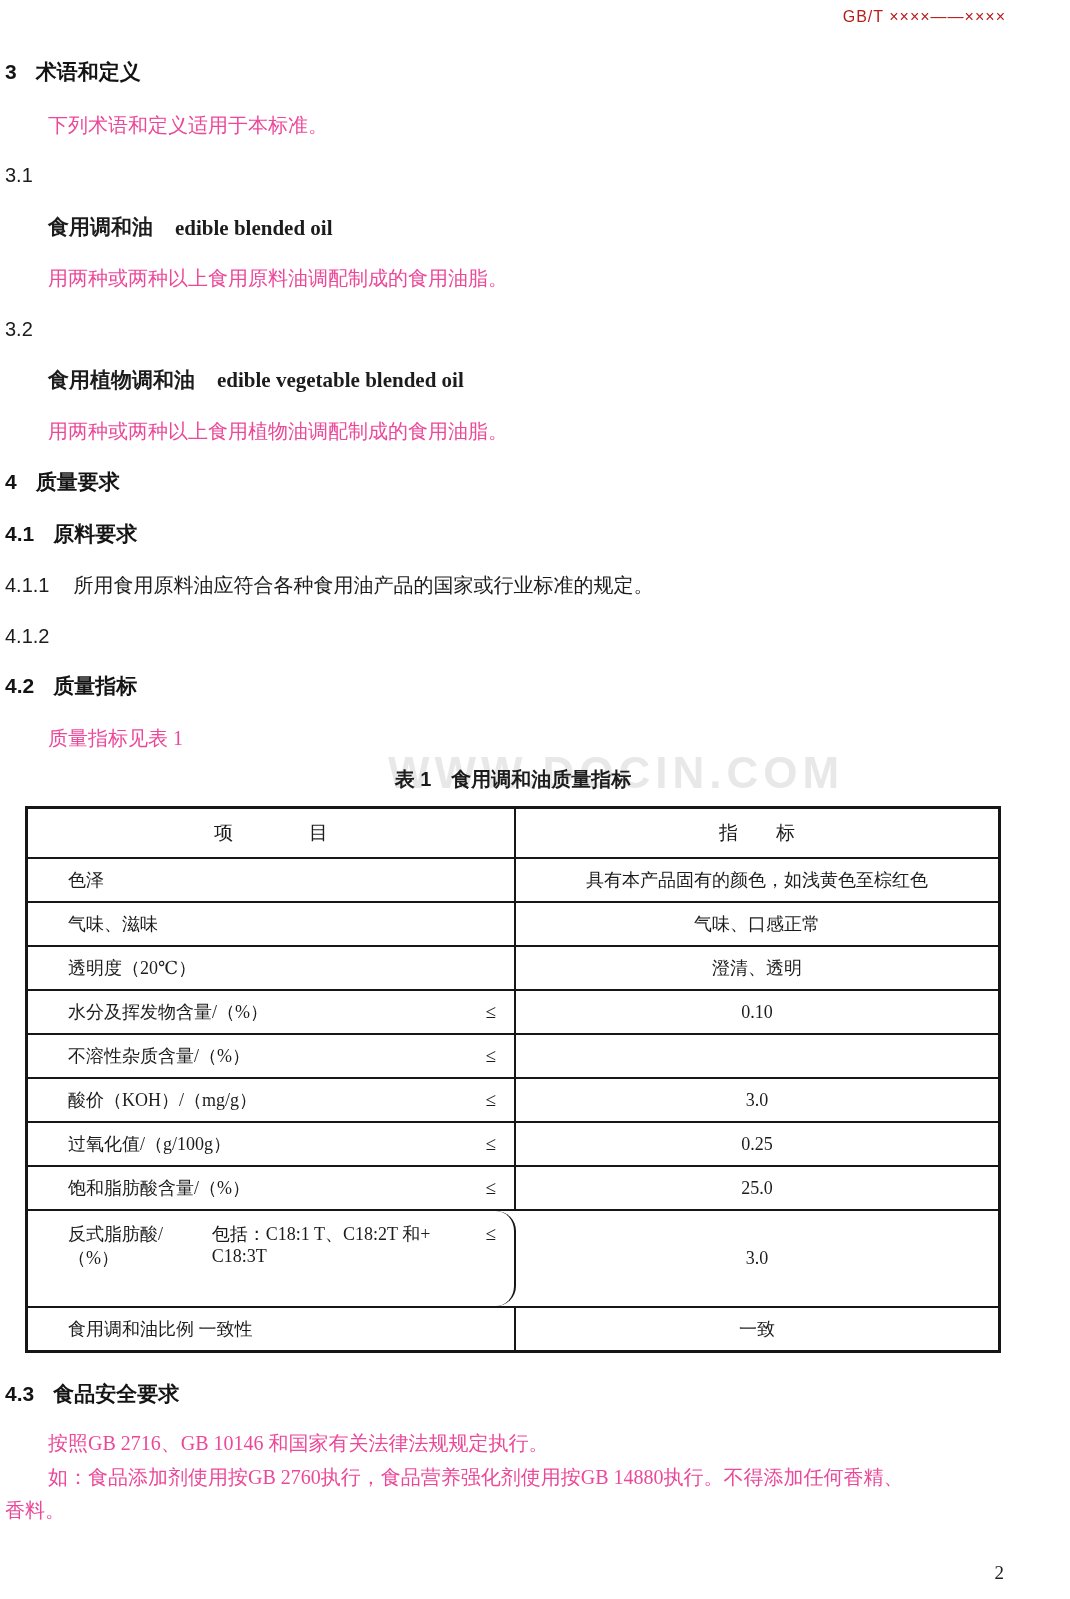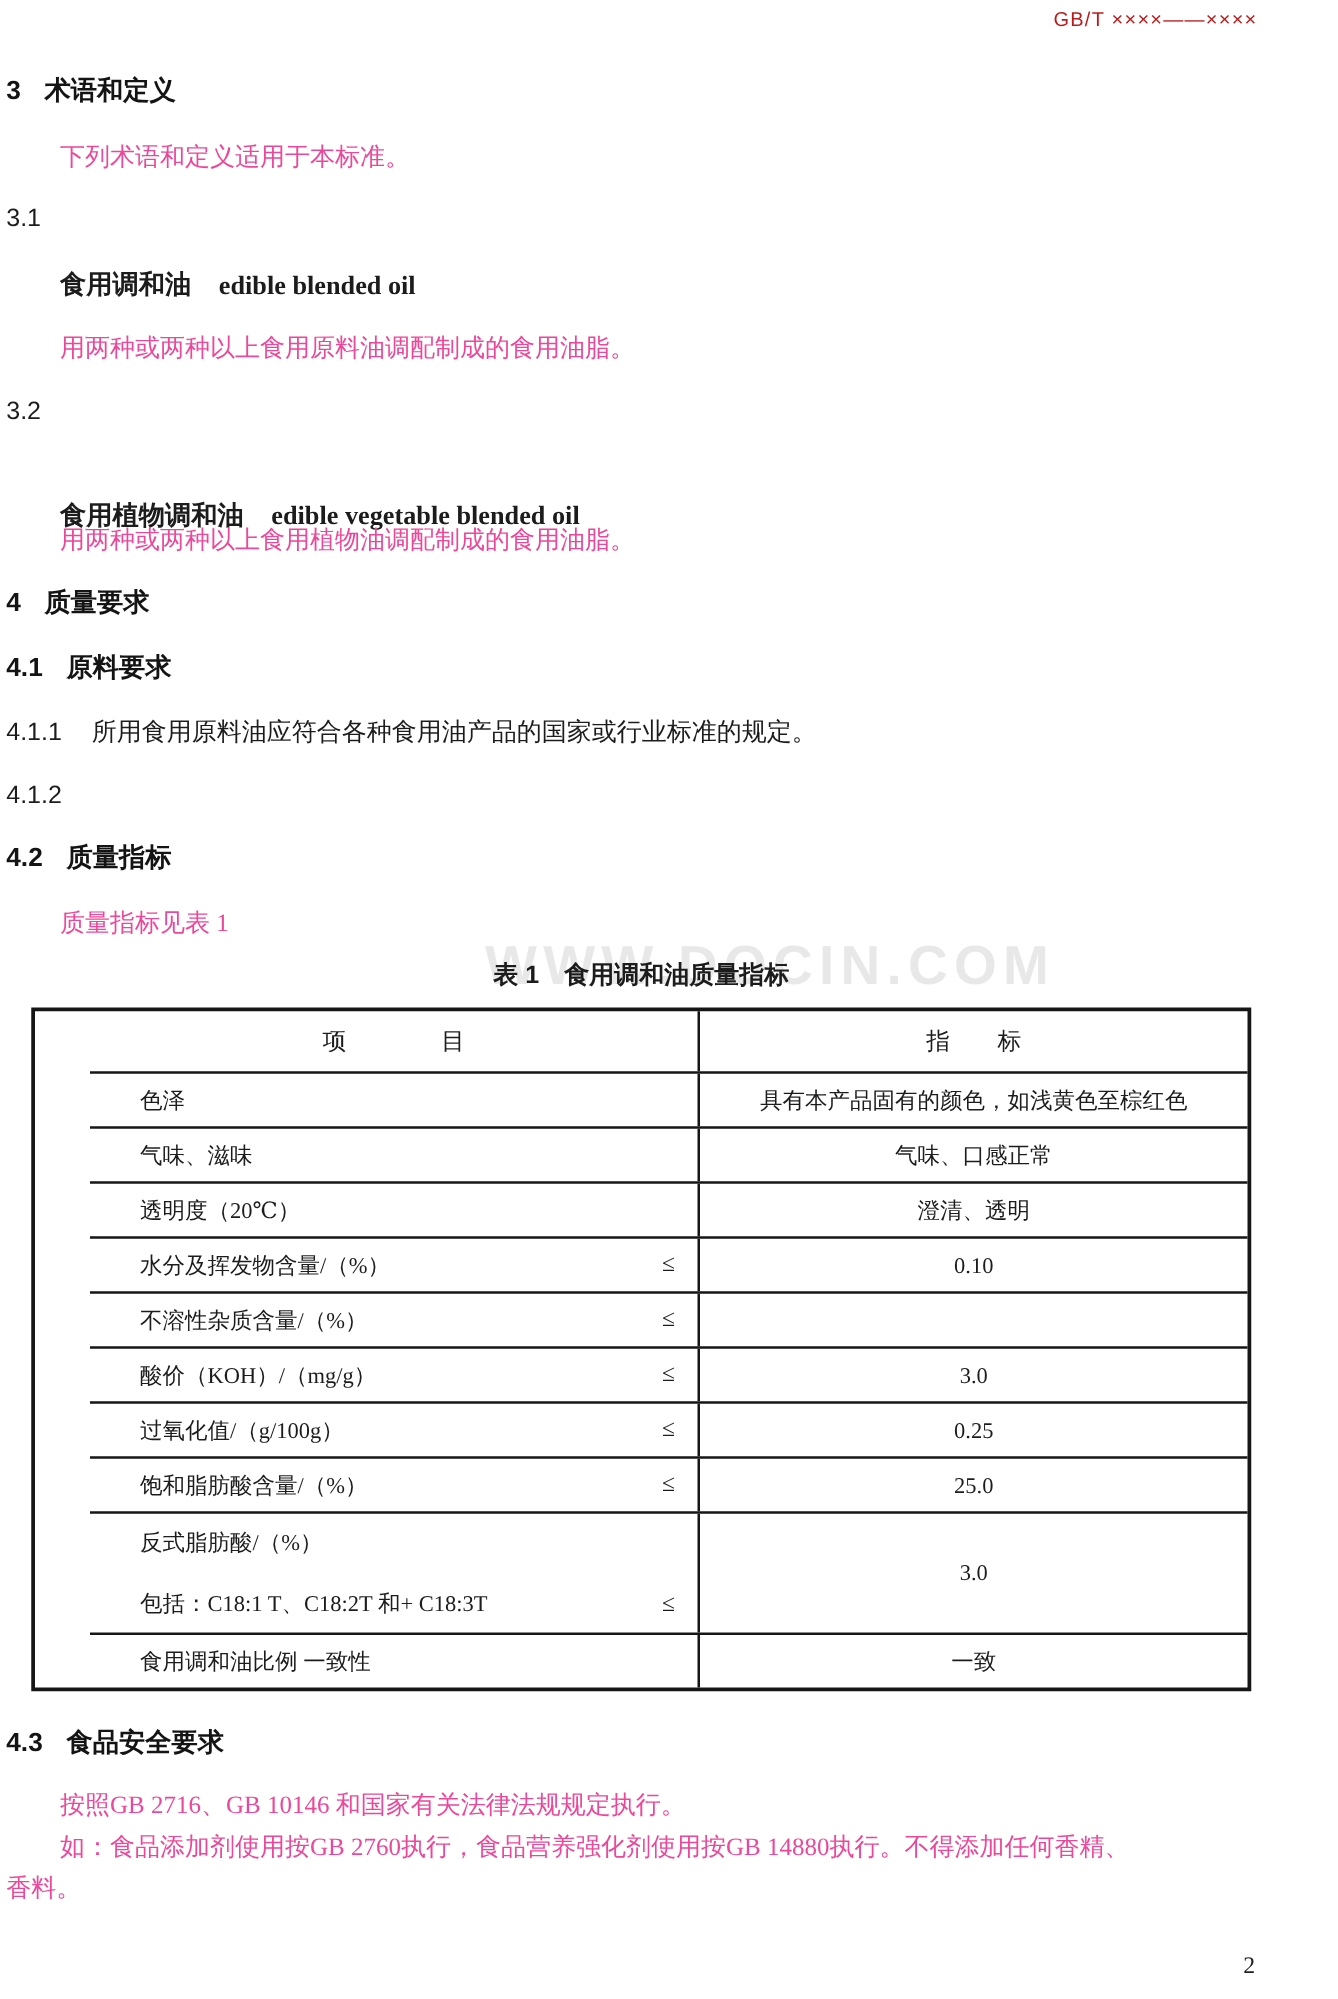--- a/index.html
+++ b/index.html
@@ -51,42 +51,42 @@
   }
   .watermark {
     left: 340px; top: 748px;
     font-family: Liberation Sans, sans-serif;
     font-weight: 700; font-size: 44px; letter-spacing: 5px;
     color: rgba(110,110,110,0.16); z-index: 1; margin-left: 48px;
   }
   .tbl {
     position: absolute; left: 25px; top: 806px; width: 976px;
     border: 3px solid #161616; box-sizing: border-box;
-    font-size: 18px; background: transparent; z-index: 2; padding-left: 44px;
+    font-size: 18px; background: transparent; z-index: 2;
   }
   .trow { display: flex; border-top: 2px solid #161616; }
   .trow:first-child { border-top: none; }
   .cell-l {
     width: 488px; box-sizing: border-box;
     border-right: 2px solid #161616;
     display: flex; align-items: center;
     padding: 0 18px 0 40px;
   }
   .cell-r {
     flex: 1; display: flex; align-items: center; justify-content: center;
     text-align: center; padding: 0 8px;
   }
   .h-row { height: 48px; }
   .r-row { height: 42px; }
   .t-row { height: 95px; }
   .h-row .cell-l, .h-row .cell-r { justify-content: center; padding: 0; font-size: 19px; }
   .le { margin-left: auto; font-size: 19px; }
   .cell-l.stack {
-    flex-direction: column; align-items: stretch;
-    justify-content: space-between; padding-top: 11px; padding-bottom: 11px;
+    flex-direction: row; align-items: stretch;
+    justify-content: space-between; padding-top: 11px; padding-bottom: 11px; border-radius: 20px;
   }
   .stack .line2 { display: flex; align-items: baseline; }
   .page-num {
     right: 66px; top: 1562px; font-size: 19px; color: #222;
   }
 </style>
 </head>
 <body>
 
 <div class="page">
@@ -104,21 +104,21 @@
 
   <div class="abs term-line" style="left:48px; top:213px;align-items:flex-end;">
     <span class="cn">食用调和油</span>
     <span class="en">edible blended oil</span>
   </div>
 
   <div class="abs body-line" style="left:48px; top:265px;">用两种或两种以上食用原料油调配制成的食用油脂。</div>
 
   <div class="abs clause-num" style="left:5px; top:318px;">3.2</div>
 
-  <div class="abs term-line" style="left:48px; top:366px;margin-top:32px;">
+  <div class="abs term-line" style="left:48px; top:366px;">
     <span class="cn">食用植物调和油</span>
     <span class="en">edible vegetable blended oil</span>
   </div>
 
   <div class="abs body-line" style="left:48px; top:418px;">用两种或两种以上食用植物油调配制成的食用油脂。</div>
 
   <div class="abs heading" style="left:5px; top:468px;">
     <span class="num">4</span>
     <span>质量要求</span>
   </div>

